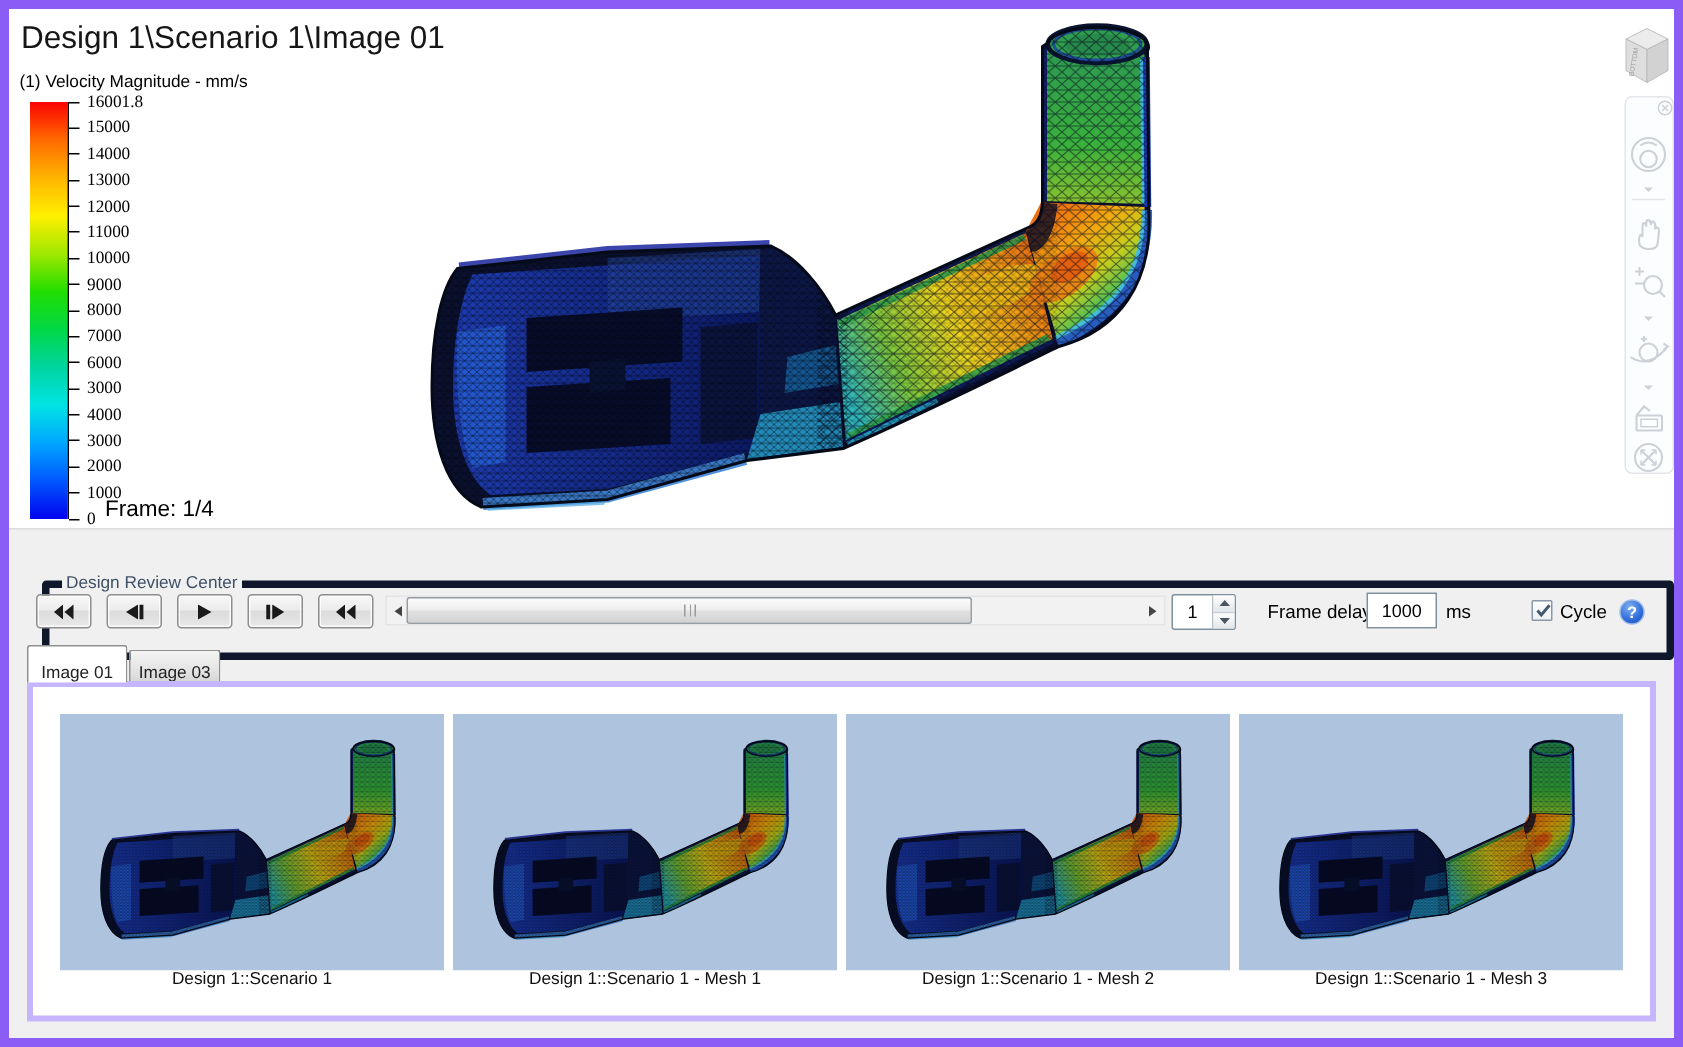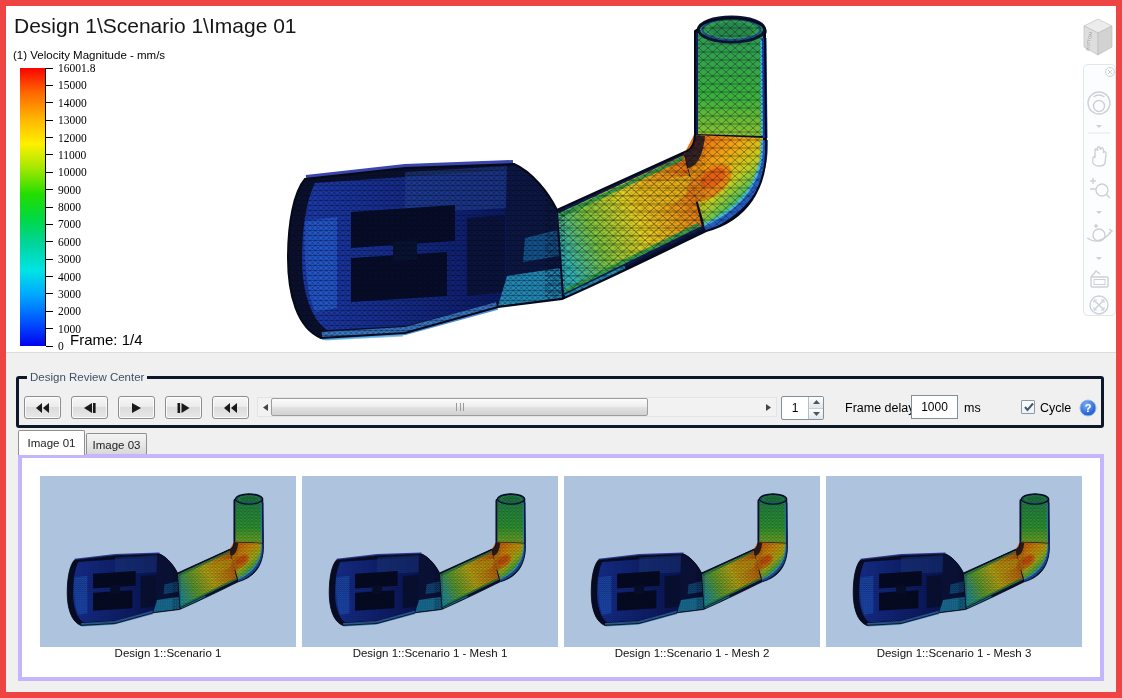--- a/index.html
+++ b/index.html
@@ -1,58 +1,58 @@
 <!DOCTYPE html>
 <html><head>
 <meta charset="utf-8">
 <style>
   html,body{margin:0;padding:0;background:#555;}
   *{box-sizing:border-box;}
-  .window{position:relative;width:1122px;height:698px;background:#ef4444;font-family:"Liberation Sans","DejaVu Sans",sans-serif;}
+  .window{position:relative;width:1122px;height:698px;background:#8b5cf6;font-family:"Liberation Sans","DejaVu Sans",sans-serif;}
   .content{position:absolute;left:6px;top:6px;width:1110px;height:686px;background:#fff;overflow:hidden;}
 
   
   .vp-title{position:absolute;left:8px;top:8px;font-size:21px;color:#161616;white-space:pre;}
   .legend-label{position:absolute;left:7px;top:43px;font-size:11.5px;color:#000;}
   .colorbar{position:absolute;left:14px;top:62px;width:26px;height:278px;border-right:1px solid #000;}
   .ticks{position:absolute;left:40px;top:57px;height:288px;display:flex;flex-direction:column;justify-content:space-between;font-family:Liberation Serif, serif;}
   .tick{display:flex;align-items:center;height:10px;}
   .tick .dash{width:7px;height:1px;background:#000;display:inline-block;}
   .tick .tval{margin-left:5px;font-size:11.5px;color:#000;line-height:10px;}
   .frame-ind{position:absolute;left:64px;top:325px;font-size:15px;color:#000;}
   .main-render{position:absolute;left:279px;top:2px;width:500px;height:348px;}
 
   
   .viewcube{position:absolute;left:1072px;top:8px;width:40px;height:50px;}
   .navbar{position:absolute;left:1077px;top:58px;width:33px;height:252px;background:rgba(252,253,254,.9);border:1px solid #e2e5e9;border-radius:5px;}
 
   
   .bottom-panel{position:absolute;left:0;top:346px;width:1110px;height:340px;background:#f0f0f0;border-top:1px solid #dcdcdc;}
-  fieldset.groupbox{position:absolute;left:10px;top:365px;width:1088px;height:57px;border:3px solid #0f172a;border-radius:3px;margin:0;padding:0;}
+  fieldset.groupbox{position:absolute;left:10px;top:365px;width:1088px;height:57px;border:5px solid #0f172a;border-radius:3px;margin:12px;padding:0;}
   fieldset.groupbox legend{font-size:11.5px;color:#3f5066;margin-left:8px;padding:0 3px;}
   .btn-row{position:absolute;left:18px;top:390px;display:flex;gap:10px;}
   .media-btn{width:37px;height:23px;border:1px solid #8e8e8e;border-radius:3px;display:flex;align-items:center;justify-content:center;background:linear-gradient(#f7f7f7,#ececec 45%,#dcdcdc 50%,#e8e8e8);box-shadow:inset 0 0 0 1px rgba(255,255,255,.8);}
   .scrollbar{position:absolute;left:251px;top:391px;width:520px;height:20px;background:#f2f2f2;border:1px solid #e4e4e4;}
   .sb-arrow{position:absolute;top:4px;width:10px;height:11px;}
   .sb-thumb{position:absolute;left:13px;top:0px;width:377px;height:18px;border:1px solid #989ea4;border-radius:2px;background:linear-gradient(#fcfcfc,#eeeeee 45%,#e0e0e0 55%,#d2d2d2);display:flex;align-items:center;justify-content:center;}
   .sb-grip{width:8px;height:8px;border-left:1px solid #9a9a9a;border-right:1px solid #9a9a9a;background:linear-gradient(90deg,transparent 3px,#9a9a9a 3px,#9a9a9a 4px,transparent 4px);}
   .spinner{position:absolute;left:775px;top:390px;width:43px;height:24px;border:1px solid #7e909e;border-radius:2px;background:#fff;display:flex;}
   .spin-val{width:26px;font-size:12px;color:#000;display:flex;align-items:center;justify-content:center;}
   .spin-btns{width:15px;display:flex;flex-direction:column;border-left:1px solid #b6bec6;}
   .spin-btn{flex:1;display:flex;align-items:center;justify-content:center;background:linear-gradient(#fdfdfd,#e2e6ea);border-bottom:1px solid #c8ced4;}
   .spin-btn:last-child{border-bottom:none;}
   .lbl{position:absolute;font-size:12.5px;color:#000;}
   .text-input{position:absolute;left:905px;top:389px;width:47px;height:24px;border:1px solid #7e909e;background:#fff;font-size:12px;color:#000;display:flex;align-items:center;justify-content:center;}
   .checkbox{position:absolute;left:1015px;top:394px;width:14px;height:14px;border:1px solid #8a98a8;border-radius:1px;background:linear-gradient(#fdfdfd,#eef2f5);}
   .checkbox svg{display:none;position:absolute;left:1px;top:0px;}
   .checkbox.checked svg{display:block;}
   .help-btn{position:absolute;left:1073px;top:393px;width:18px;height:18px;}
 
   
-  .tab{position:absolute;font-size:11.5px;color:#222;display:flex;align-items:center;justify-content:center;border:1px solid #8f8f8f;border-bottom:none;border-radius:2px 2px 0 0;}
+  .tab{position:absolute;font-size:11.5px;color:#222;display:flex;align-items:flex-end;justify-content:center;border:1px solid #8f8f8f;border-bottom:none;border-radius:2px 2px 0 0;}
   .tab.active{left:12px;top:424px;width:67px;height:25px;background:#fff;z-index:3;}
   .tab.inactive{left:80px;top:427px;width:61px;height:22px;background:linear-gradient(#f4f4f4,#e4e4e4 60%,#d6d6d6);z-index:1;}
   .tab-panel{position:absolute;left:12px;top:448px;width:1086px;height:227px;background:#fff;border:4px solid #c4b5fd;box-shadow:inset 0 0 0 2px #fff;z-index:2;padding:18px;display:flex;gap:6px;}
   .thumb{flex:1;display:flex;flex-direction:column;}
   .thumb-img{height:196px;background:#aec3de;display:flex;align-items:center;justify-content:center;}
   .thumb-img svg{width:205px;height:143px;filter:brightness(.82) saturate(1.05);}
   .thumb-cap{flex:1;display:flex;align-items:center;justify-content:center;font-size:11.5px;color:#111;background:#fff;}
   .hidden-defs{position:absolute;width:0;height:0;overflow:hidden;}
 </style>
 </head>

